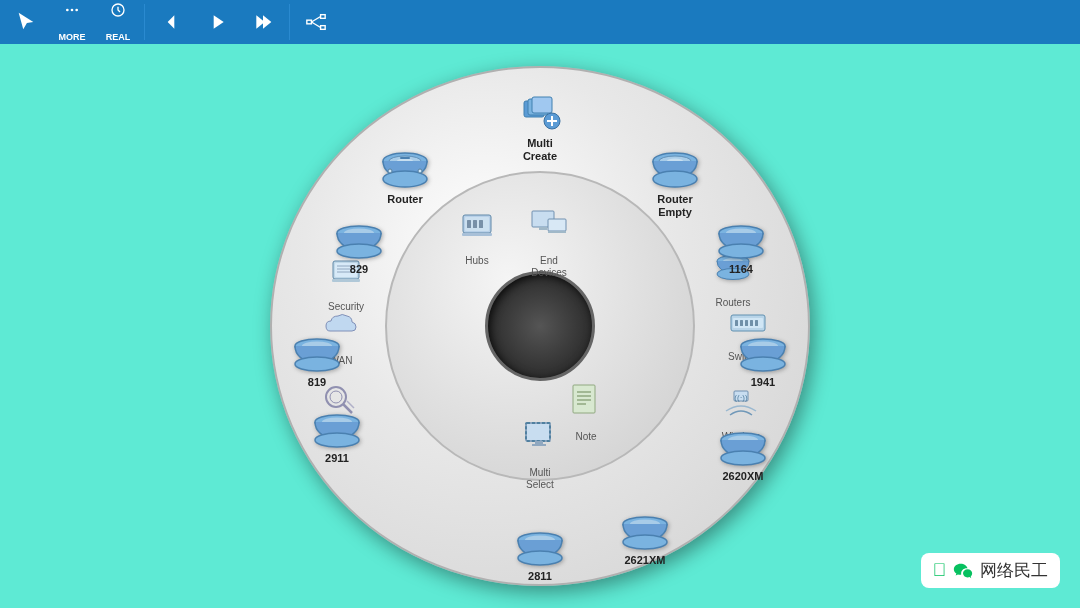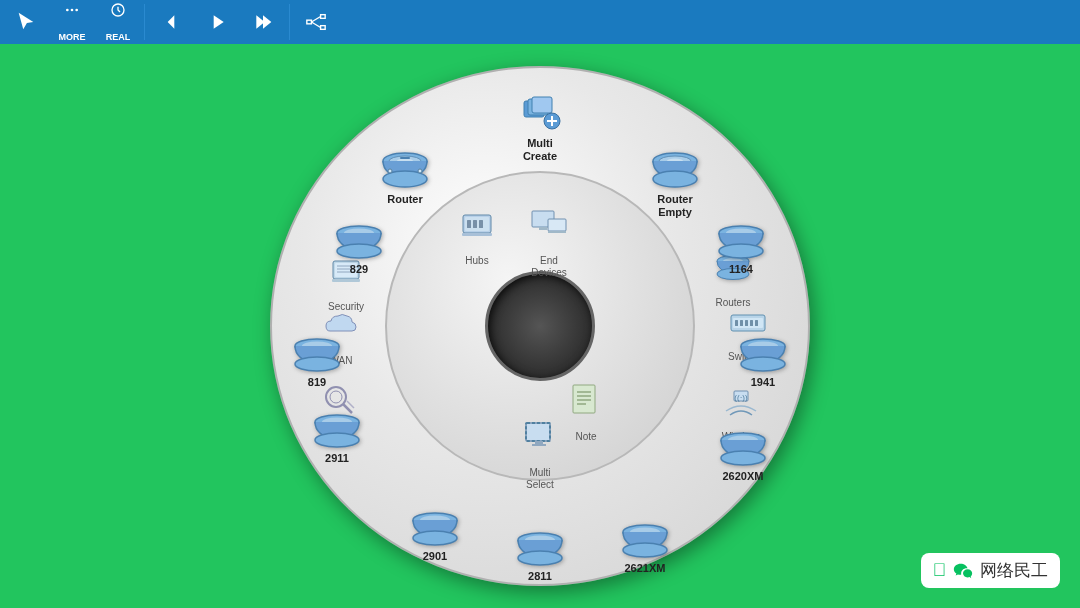--- a/index.html
+++ b/index.html
@@ -45,21 +45,21 @@
     .btn-label {
       font-size: 9px;
       color: white;
       font-weight: bold;
     }
 
     
     #main {
       width: 100%;
       height: 564px;
-      background: #22c55e;
+      background: #5eead4;
       display: flex;
       align-items: center;
       justify-content: center;
       position: relative;
     }
 
     
     #disk-container {
       position: relative;
       width: 560px;
@@ -323,31 +323,22 @@
     <div class="device-item" style="bottom: 108px; right: 50px;">
       <svg class="router-svg" width="54" height="38" viewBox="0 0 54 38">
         <ellipse cx="27" cy="10" rx="22" ry="7" fill="#7ab3e0" stroke="#4a80b0" stroke-width="1.5"></ellipse>
         <ellipse cx="27" cy="10" rx="15" ry="4.5" fill="#a8cce8"></ellipse>
         <path d="M5 10 Q5 24 27 28 Q49 24 49 10" fill="#6a9fd5" stroke="#4a80b0" stroke-width="1.5"></path>
         <ellipse cx="27" cy="28" rx="22" ry="7" fill="#7ab3e0" stroke="#4a80b0" stroke-width="1.5"></ellipse>
       </svg>
       <span class="dev-label">2620XM</span>
     </div>
 
-    <div class="device-item" style="bottom: 28px; left: 148px;">
-      <svg class="router-svg" width="54" height="38" viewBox="0 0 54 38">
-        <ellipse cx="27" cy="10" rx="22" ry="7" fill="#7ab3e0" stroke="#4a80b0" stroke-width="1.5"></ellipse>
-        <ellipse cx="27" cy="10" rx="15" ry="4.5" fill="#a8cce8"></ellipse>
-        <path d="M5 10 Q5 24 27 28 Q49 24 49 10" fill="#6a9fd5" stroke="#4a80b0" stroke-width="1.5"></path>
-        <ellipse cx="27" cy="28" rx="22" ry="7" fill="#7ab3e0" stroke="#4a80b0" stroke-width="1.5"></ellipse>
-      </svg>
-      <span class="dev-label">2901</span>
-    </div>
-
-    <div class="device-item" style="bottom: 16px; right: 148px;">
+
+    <div class="device-item" style="bottom: 24px; right: 148px;">
       <svg class="router-svg" width="54" height="38" viewBox="0 0 54 38">
         <ellipse cx="27" cy="10" rx="22" ry="7" fill="#7ab3e0" stroke="#4a80b0" stroke-width="1.5"></ellipse>
         <ellipse cx="27" cy="10" rx="15" ry="4.5" fill="#a8cce8"></ellipse>
         <path d="M5 10 Q5 24 27 28 Q49 24 49 10" fill="#6a9fd5" stroke="#4a80b0" stroke-width="1.5"></path>
         <ellipse cx="27" cy="28" rx="22" ry="7" fill="#7ab3e0" stroke="#4a80b0" stroke-width="1.5"></ellipse>
       </svg>
       <span class="dev-label">2621XM</span>
     </div>
 
     <div class="device-item" style="bottom: 8px; left: 50%; transform: translateX(-50%);">

